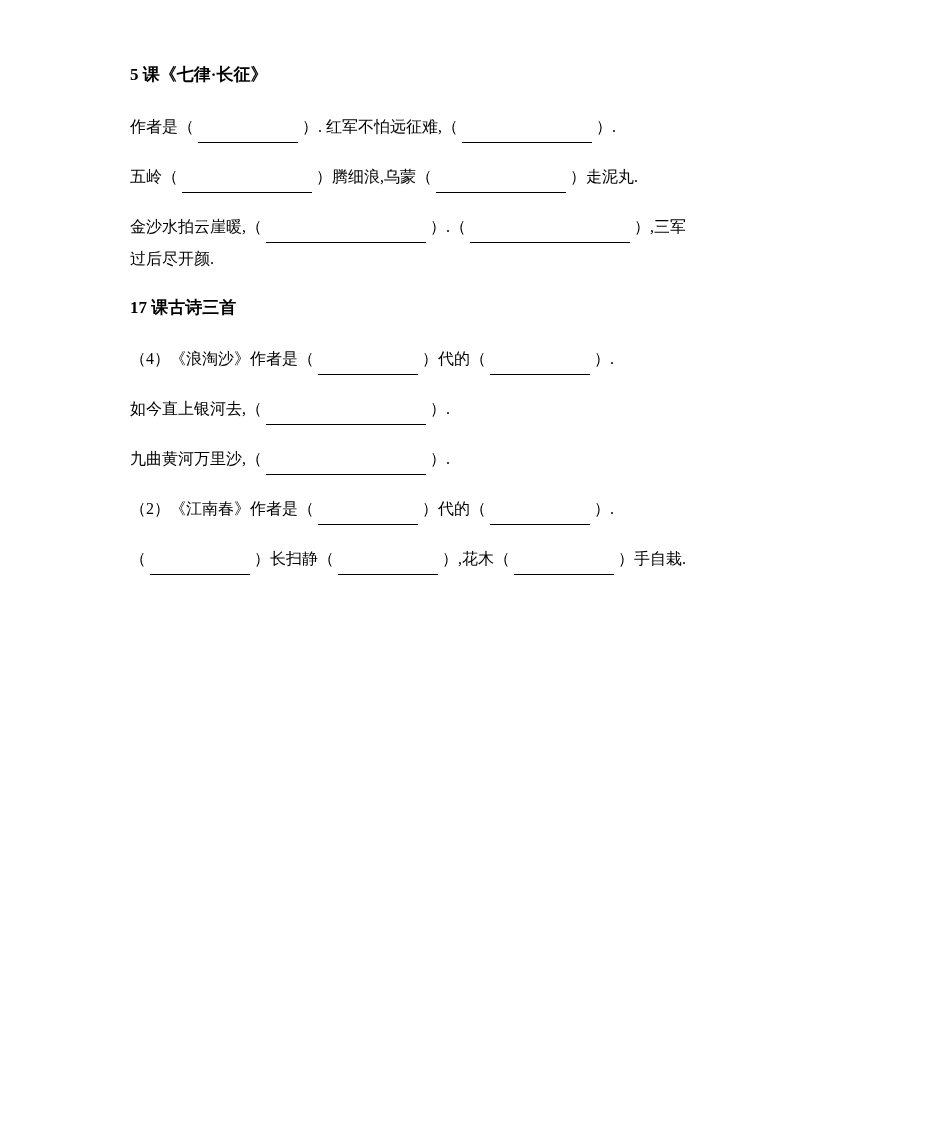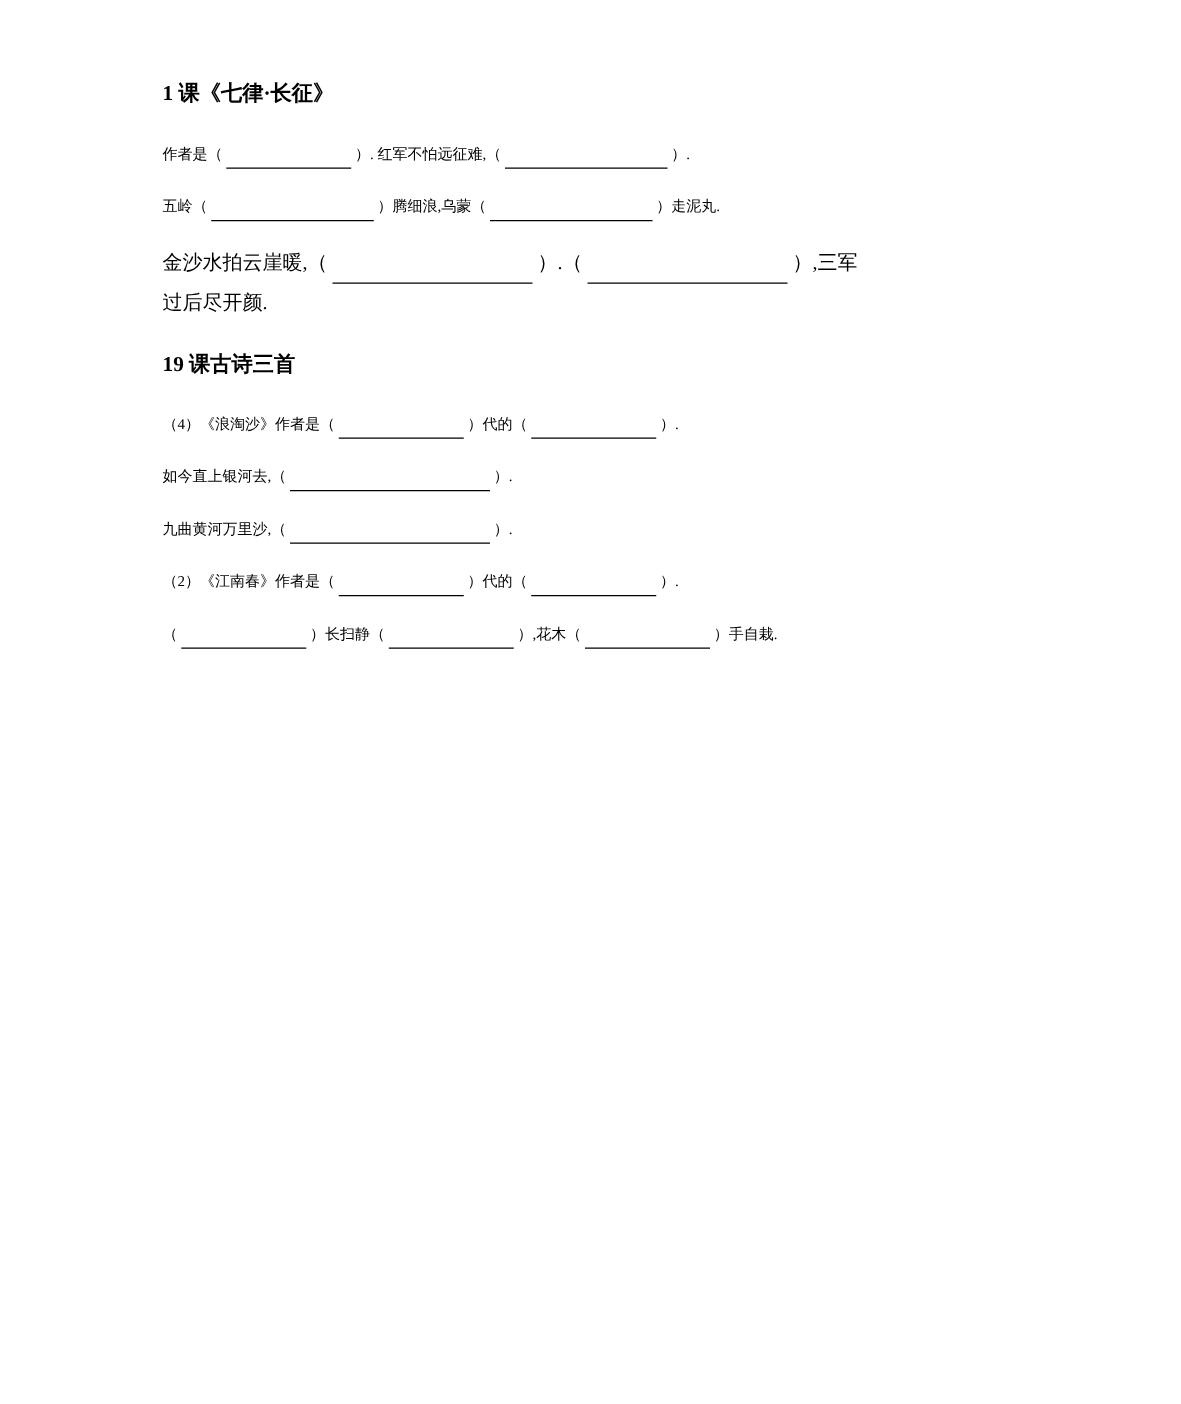--- a/index.html
+++ b/index.html
@@ -22,21 +22,21 @@
     .section-title {
       font-weight: bold;
       font-size: 17px;
       margin-bottom: 20px;
       color: #000;
     }
 
     .line {
       margin-bottom: 18px;
       color: #000;
-      font-size: 12px;
+      font-size: 16px;
       line-height: 2;
     }
 
     .blank {
       display: inline-block;
       border-bottom: 1px solid #000;
       min-width: 80px;
       height: 18px;
       vertical-align: bottom;
     }
@@ -59,21 +59,21 @@
 
     .wrap-line {
       line-height: 2;
       margin-bottom: 18px;
     }
   </style>
 </head>
 <body>
 
 <div class="section">
-  <div class="section-title">1 课《七律·长征》</div>
+  <div class="section-title">5 课《七律·长征》</div>
 
   <div class="line">
     <span>作者是（</span>
     <span class="blank blank-md"></span>
     <span>）. 红军不怕远征难,（</span>
     <span class="blank blank-lg"></span>
     <span>）.</span>
   </div>
 
   <div class="line">
@@ -89,21 +89,21 @@
     <span class="blank blank-xl"></span>
     <span>）.（</span>
     <span class="blank blank-xl"></span>
     <span>）,三军</span>
     <br>
     <span>过后尽开颜.</span>
   </div>
 </div>
 
 <div class="section">
-  <div class="section-title">19 课古诗三首</div>
+  <div class="section-title">17 课古诗三首</div>
 
   <div class="line">
     <span>（4）《浪淘沙》作者是（</span>
     <span class="blank blank-md"></span>
     <span>）代的（</span>
     <span class="blank blank-md"></span>
     <span>）.</span>
   </div>
 
   <div class="line">

